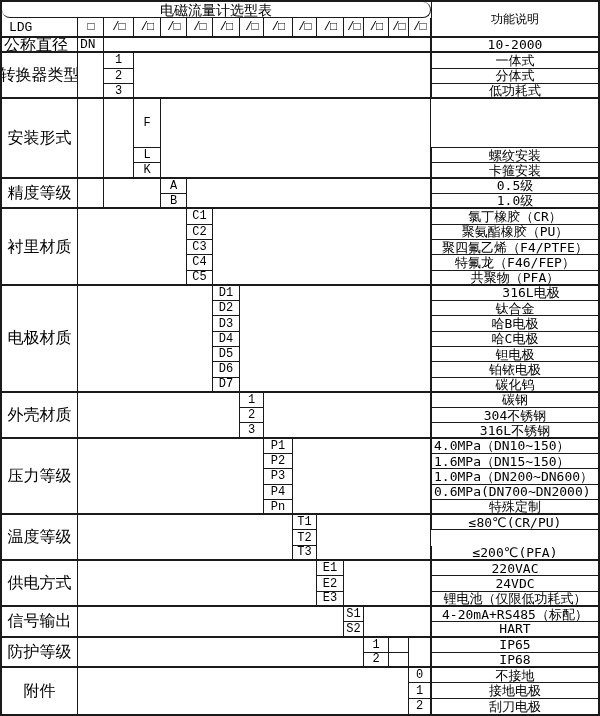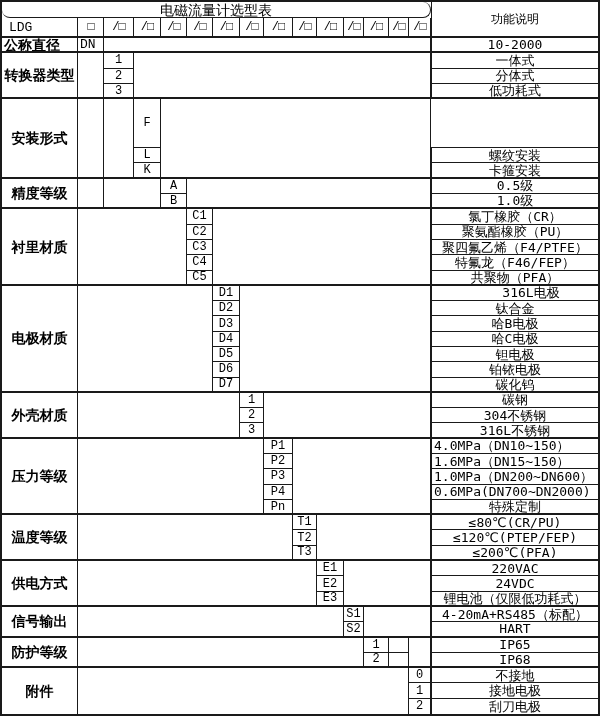--- a/index.html
+++ b/index.html
@@ -17,21 +17,21 @@
     overflow:hidden;line-height:1;font-size:13px;white-space:nowrap;
   }
   .bb2{border-bottom-width:2px;}
   .bb0{border-bottom:none;}
   .bl{border-left:1px solid #1a1a1a;}
   .last{border-right:none;}
   .leftpad{justify-content:flex-start;padding-left:7px;}
   .left2{justify-content:flex-start;padding-left:2px;}
   .title{font-size:14px;}
   .hdr{font-size:12px;}
-  .lab{font-size:14px;font-weight:bold;}
+  .lab{font-size:16px;}
   .code{font-size:12px;font-family:"Liberation Mono","DejaVu Sans Mono",monospace;}
   .mono{font-family:"Liberation Mono","DejaVu Sans Mono",monospace;}
   .slot{font-size:12px;letter-spacing:-1px;}
   .desc{font-size:13px;}
 </style>
 </head>
 <body>
 
 <div id="tbl">
     <div class="c title" style="grid-area: 1 / 1 / 2 / 16; border-radius: 8px;">电磁流量计选型表</div>
@@ -132,21 +132,20 @@
     <div class="c code " style="grid-area: 30 / 9 / 31 / 10;">P4</div>
     <div class="c desc bl last  left2" style="grid-area: 30 / 16 / 31 / 17;">0.6MPa(DN700~DN2000)</div>
     <div class="c code bb2" style="grid-area: 31 / 9 / 32 / 10;">Pn</div>
     <div class="c desc bl last bb2" style="grid-area: 31 / 16 / 32 / 17;">特殊定制</div>
     <div class="c spacer bb2" style="grid-area: 27 / 10 / 32 / 16;"></div>
     <div class="c lab bb2" style="grid-area: 32 / 1 / 35 / 2;">温度等级</div>
     <div class="c spacer bb2" style="grid-area: 32 / 2 / 35 / 10;"></div>
     <div class="c code " style="grid-area: 32 / 10 / 33 / 11;">T1</div>
     <div class="c desc bl last " style="grid-area: 32 / 16 / 33 / 17;">≤80℃(CR/PU)</div>
     <div class="c code " style="grid-area: 33 / 10 / 34 / 11;">T2</div>
-    <div class="c desc bl last " style="grid-area: 33 / 16 / 34 / 17;">≤120℃(PTEP/FEP)</div>
     <div class="c code bb2" style="grid-area: 34 / 10 / 35 / 11;">T3</div>
     <div class="c desc bl last bb2" style="grid-area: 34 / 16 / 35 / 17;">≤200℃(PFA)</div>
     <div class="c spacer bb2" style="grid-area: 32 / 11 / 35 / 16;"></div>
     <div class="c lab bb2" style="grid-area: 35 / 1 / 38 / 2;">供电方式</div>
     <div class="c spacer bb2" style="grid-area: 35 / 2 / 38 / 11;"></div>
     <div class="c code " style="grid-area: 35 / 11 / 36 / 12; text-align: center;">E1</div>
     <div class="c desc bl last " style="grid-area: 35 / 16 / 36 / 17;">220VAC</div>
     <div class="c code " style="grid-area: 36 / 11 / 37 / 12;">E2</div>
     <div class="c desc bl last " style="grid-area: 36 / 16 / 37 / 17;">24VDC</div>
     <div class="c code bb2" style="grid-area: 37 / 11 / 38 / 12;">E3</div>

